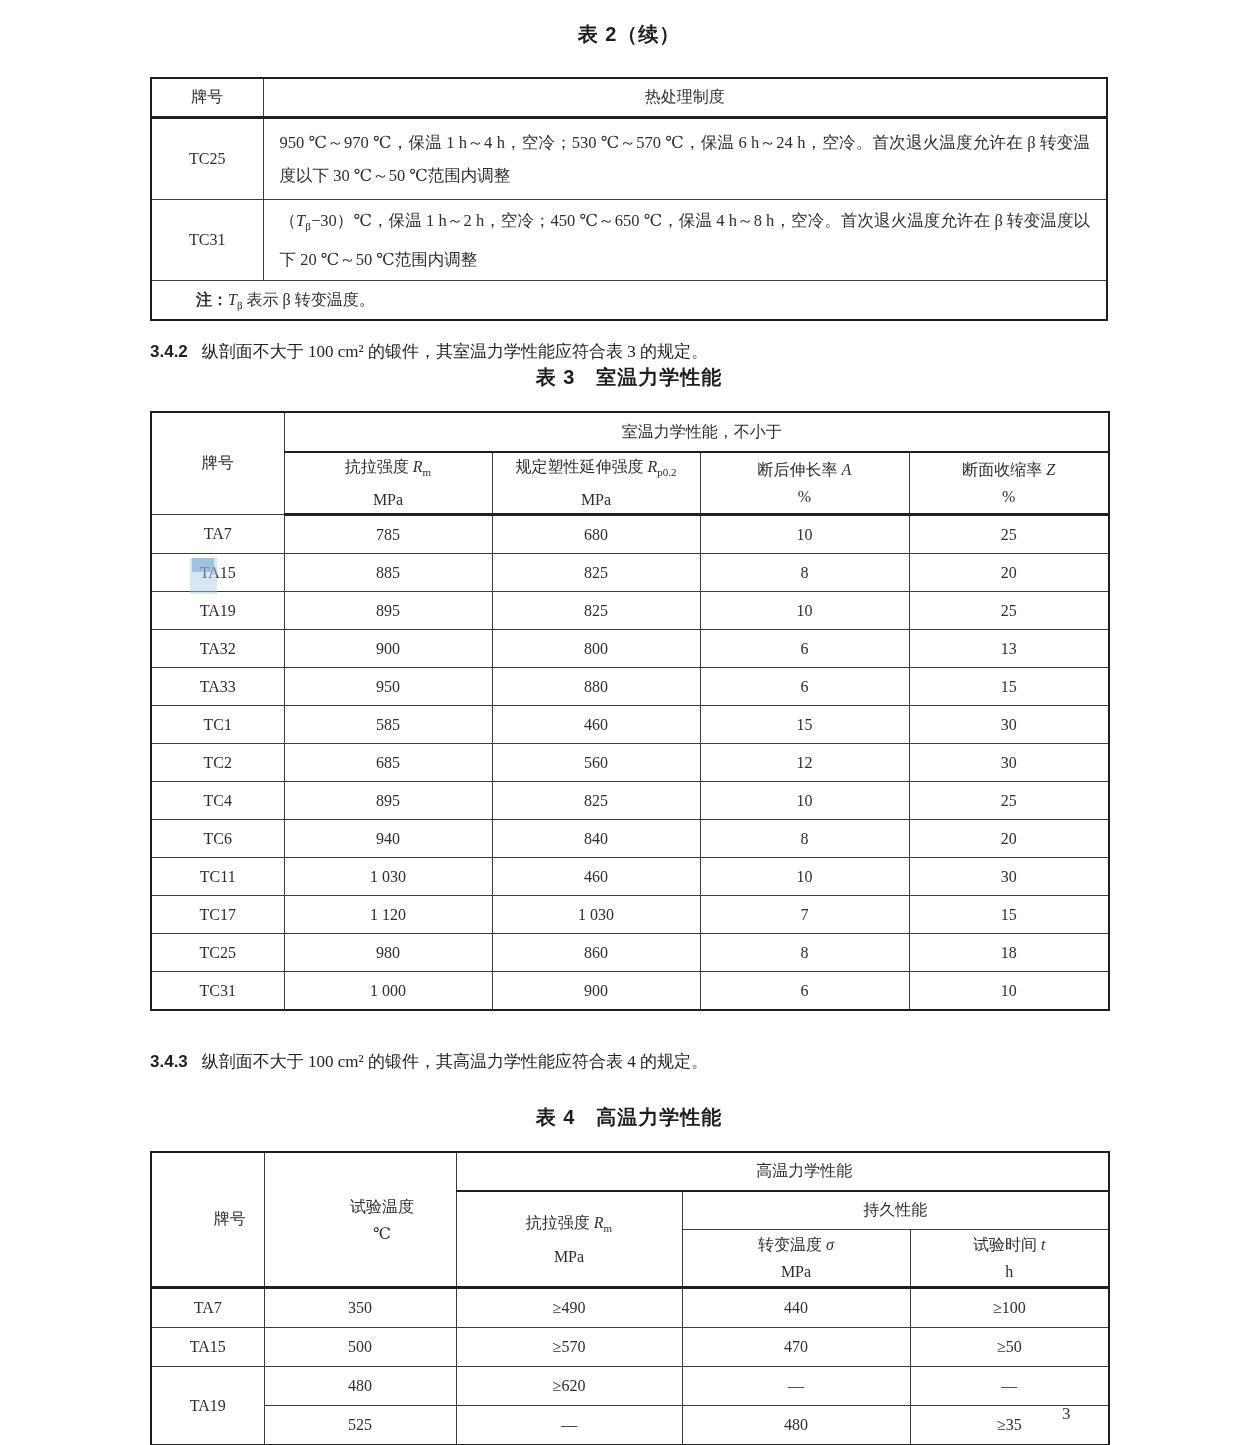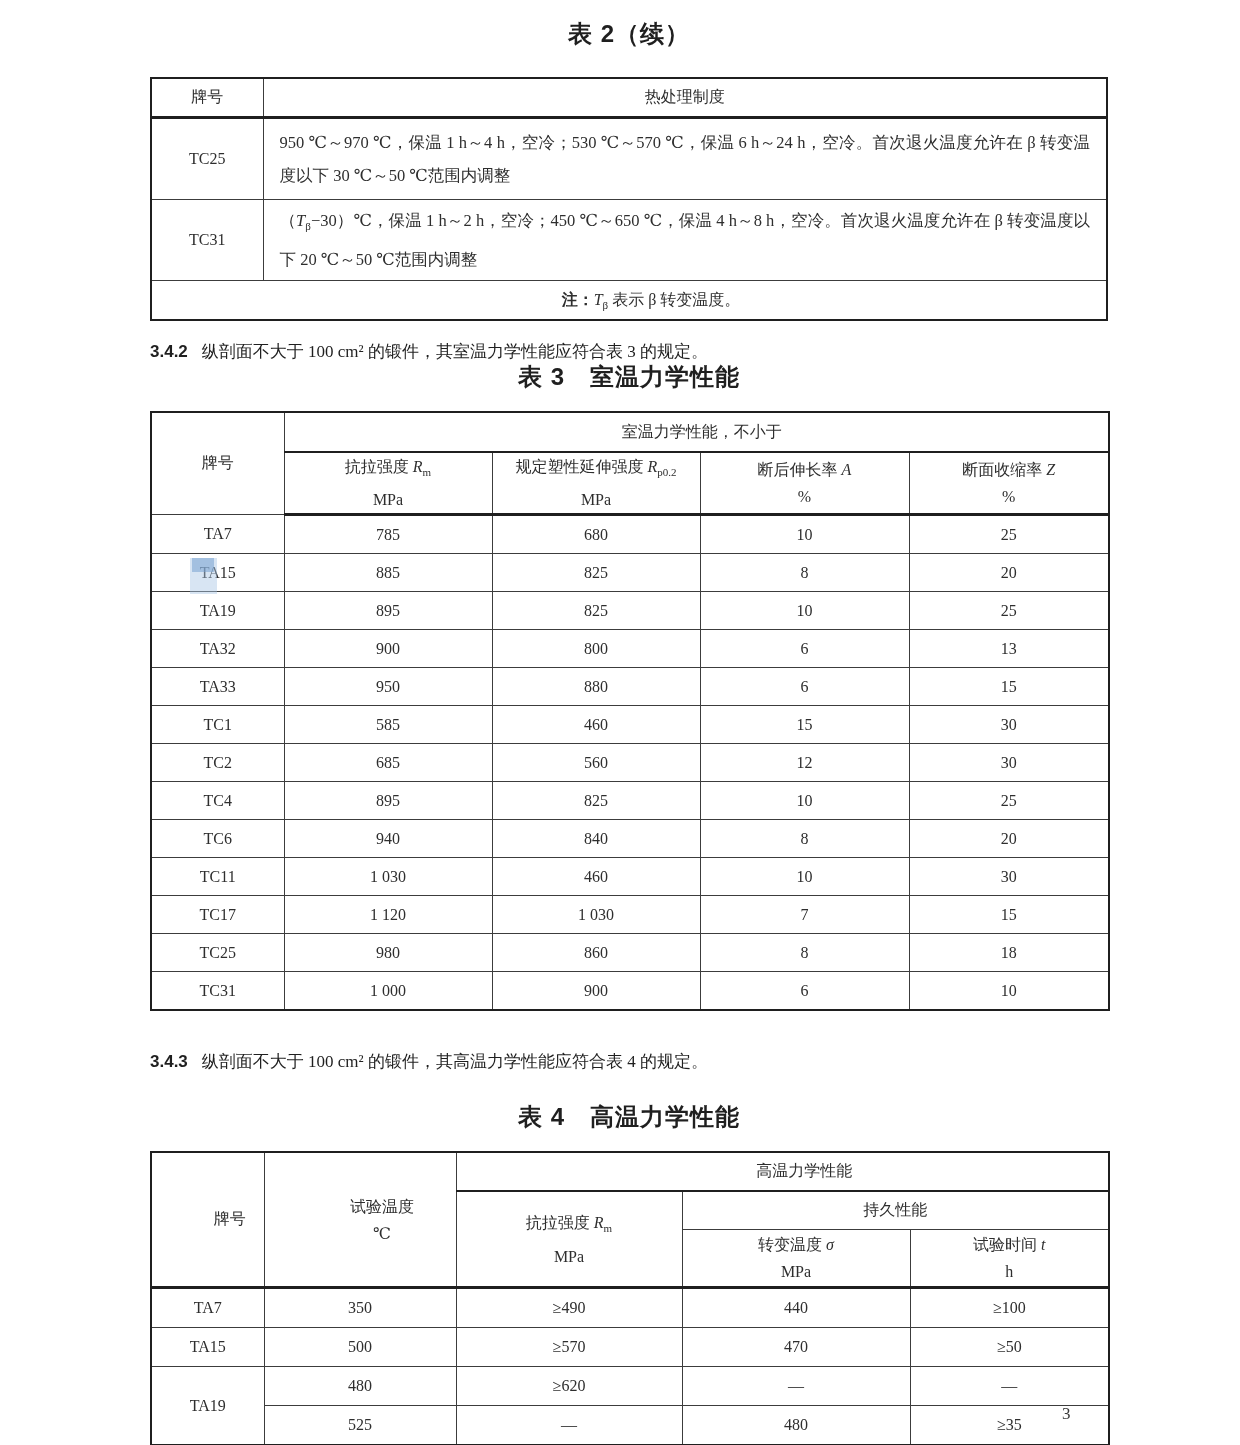--- a/index.html
+++ b/index.html
@@ -9,21 +9,21 @@
     color: #1f1f1f;
     font-family: "Liberation Serif", "DejaVu Serif", serif;
     position: relative;
     overflow: hidden;
   }
   .content { width: 958px; margin-left: 150px; }
 
   .tbl-title {
     font-family: "Liberation Sans", "DejaVu Sans", sans-serif;
     font-weight: bold;
-    font-size: 24px;
+    font-size: 20px;
     text-align: center;
     line-height: 24px;
     letter-spacing: 1px;
   }
   .t2-title { padding-top: 22px; }
   .t3-title { }
   .t4-title { margin-top: 30px; }
 
   table {
     border-collapse: collapse;
@@ -48,21 +48,21 @@
   .regime-cell {
     text-align: justify;
     padding: 4px 16px;
     line-height: 33px;
     font-size: 16.5px;
   }
   .r-tc25 td { height: 72px; margin-left: 9px; }
   .r-tc31 td { height: 70px; }
   .note-row td {
     height: 38px;
-    text-align: center;
+    text-align: left;
     padding-left: 44px;
     font-size: 16px;
   }
   .note-label {
     font-family: "Liberation Sans", "DejaVu Sans", sans-serif;
     font-weight: bold;
   }
 
   .para {
     margin-top: 18px;

